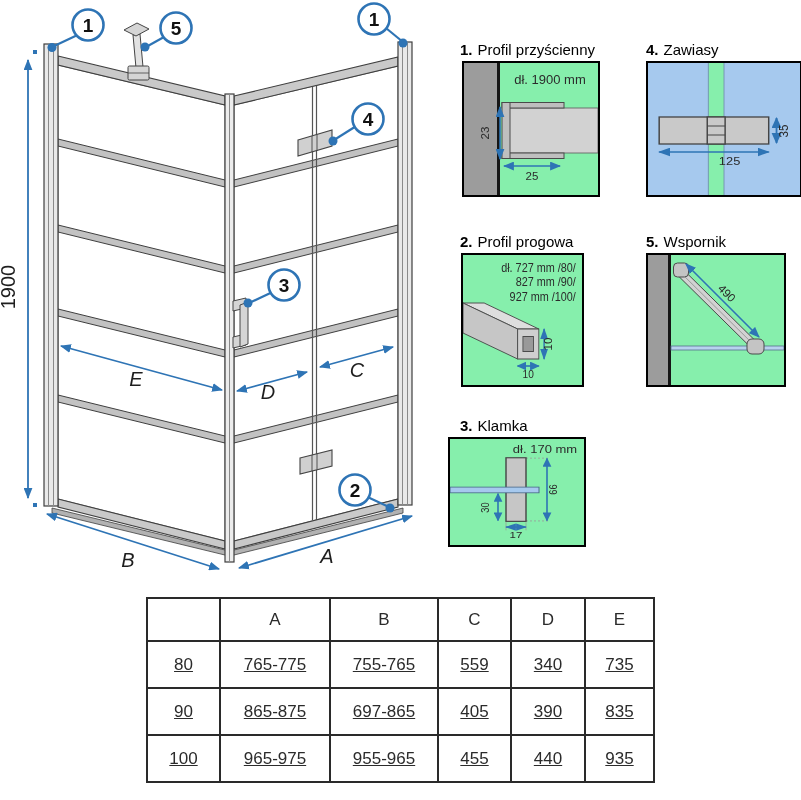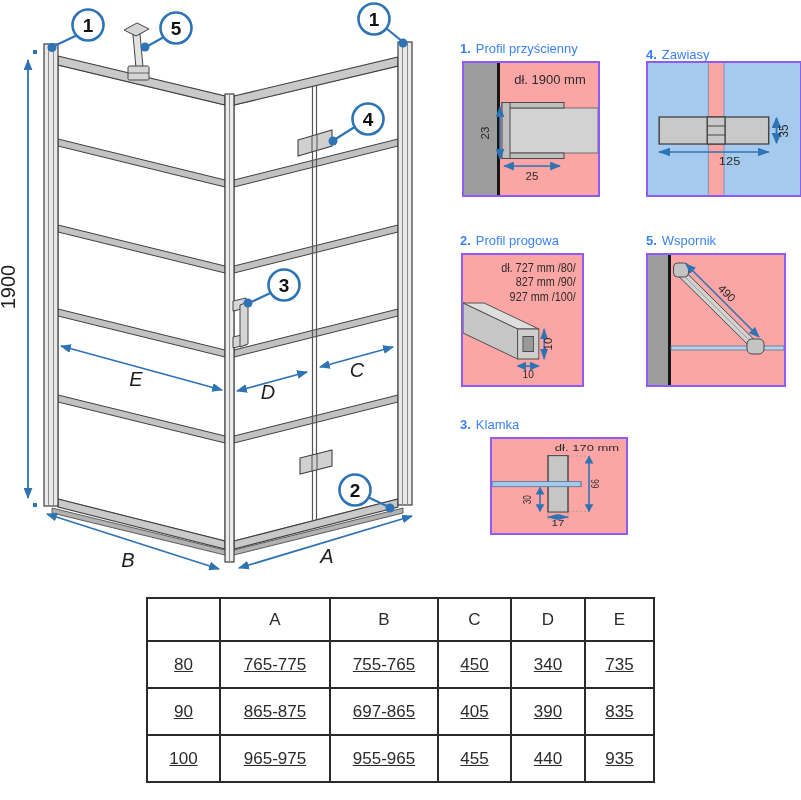--- a/index.html
+++ b/index.html
@@ -1,21 +1,21 @@
 <!DOCTYPE html>
 <html><head>
 <meta charset="utf-8">
 <style>
   html,body{margin:0;padding:0;background:#fff;}
   .stage{position:relative;width:801px;height:800px;background:#fff;overflow:hidden;
          font-family:"Liberation Sans",sans-serif;color:#2b2b2b;}
   .abs{position:absolute;}
-  .panel-box{position:absolute;border:2px solid #8b5cf6;background:#fca5a5;box-sizing:border-box;}
+  .panel-box{position:absolute;border:2px solid #000000;background:#86efac;box-sizing:border-box;}
   .panel-box svg{display:block;width:100%;height:100%;}
-  .ptitle{position:absolute;font-size:13px;color:#3b82f6;white-space:nowrap;}
+  .ptitle{position:absolute;font-size:15px;color:#000000;white-space:nowrap;}
   .ptitle b{margin-right:5px;}
   .size-table{position:absolute;left:146px;top:597px;width:507px;border-collapse:collapse;
               table-layout:fixed;font-size:17px;color:#2b2b2b;}
   .size-table td{border:2px solid #2a2a2a;text-align:center;vertical-align:middle;padding:0;}
   .size-table tr.hdr td{height:41px;}
   .size-table tr.row td{height:45px;text-decoration:underline;}
   svg text{font-family:"Liberation Sans",sans-serif;}
   .dimnum{font-size:11.5px;fill:#2b2b2b;}
   .dimletter{font-size:20px;font-style:italic;fill:#1e1e1e;}
   .callout-num{font-size:19px;font-weight:bold;fill:#111;}
@@ -181,21 +181,21 @@
         <rect x="38" y="90" width="62" height="5.5"></rect>
         <rect x="38" y="39.5" width="8" height="56"></rect>
       </g>
       <line x1="36" y1="44" x2="36" y2="96" stroke="#2e74b5" stroke-width="1.6" marker-start="url(#arM)" marker-end="url(#arM)"></line>
       <text class="dimnum" text-anchor="middle" transform="translate(25,70) rotate(-90)">23</text>
       <line x1="40" y1="103" x2="96" y2="103" stroke="#2e74b5" stroke-width="1.6" marker-start="url(#arM)" marker-end="url(#arM)"></line>
       <text class="dimnum" x="68" y="117" text-anchor="middle">25</text>
     </svg>
   </div>
 
-  <div class="ptitle" style="left:646px;top:47px">
+  <div class="ptitle" style="left:646px;top:41px">
     <b>4.</b><span>Zawiasy</span>
   </div>
   <div class="panel-box" style="left:646px;top:61px;width:156px;height:136px">
     <svg viewBox="0 0 136 132" preserveAspectRatio="none">
       <rect x="0" y="0" width="54" height="132" fill="#a6c9ee"></rect>
       <rect x="68" y="0" width="68" height="132" fill="#a6c9ee"></rect>
       <line x1="54" y1="0" x2="54" y2="132" stroke="#6f8cab" stroke-width="0.8"></line>
       <line x1="68" y1="0" x2="68" y2="132" stroke="#6f8cab" stroke-width="0.8"></line>
       <g>
         <rect x="10" y="54" width="98" height="27" fill="#c9c9c9" stroke="#444" stroke-width="1.3"></rect>
@@ -248,21 +248,21 @@
         <rect x="99" y="84" width="17" height="15" rx="5" fill="#c4c4c4" stroke="#4a4a4a" stroke-width="1"></rect>
       </g>
       <line x1="38" y1="9" x2="111" y2="82" stroke="#2e74b5" stroke-width="1.6" marker-start="url(#arM)" marker-end="url(#arM)"></line>
       <text class="dimnum" text-anchor="middle" transform="translate(76,41) rotate(45)">490</text>
     </svg>
   </div>
 
   <div class="ptitle" style="left:460px;top:417px">
     <b>3.</b><span>Klamka</span>
   </div>
-  <div class="panel-box" style="left:490px;top:437px;width:138px;height:98px">
+  <div class="panel-box" style="left:448px;top:437px;width:138px;height:110px">
     <svg viewBox="0 0 134 130" preserveAspectRatio="none">
       <text class="lentext" x="95" y="17" text-anchor="middle">dł. 170 mm</text>
       <g stroke="#9a9a9a" stroke-width="0.9" stroke-dasharray="2,2">
         <line x1="76" y1="23.5" x2="100" y2="23.5"></line>
         <line x1="76" y1="100.5" x2="100" y2="100.5"></line>
       </g>
       <rect x="56" y="23" width="20" height="78" fill="#c6c6c6" stroke="#444" stroke-width="1.4"></rect>
       <rect x="0" y="59" width="89" height="7" fill="#a6c9ee" stroke="#4a6a8a" stroke-width="1"></rect>
       <line x1="97" y1="24" x2="97" y2="100" stroke="#2e74b5" stroke-width="1.6" marker-start="url(#arM)" marker-end="url(#arM)"></line>
       <text class="dimnum" text-anchor="middle" transform="translate(107,62) rotate(-90)">66</text>
@@ -292,21 +292,21 @@
         <td>A</td>
         <td>B</td>
         <td>C</td>
         <td>D</td>
         <td>E</td>
       </tr>
       <tr class="row">
         <td>80</td>
         <td>765-775</td>
         <td>755-765</td>
-        <td>450</td>
+        <td>559</td>
         <td>340</td>
         <td>735</td>
       </tr>
       <tr class="row">
         <td>90</td>
         <td>865-875</td>
         <td>697-865</td>
         <td>405</td>
         <td>390</td>
         <td>835</td>

